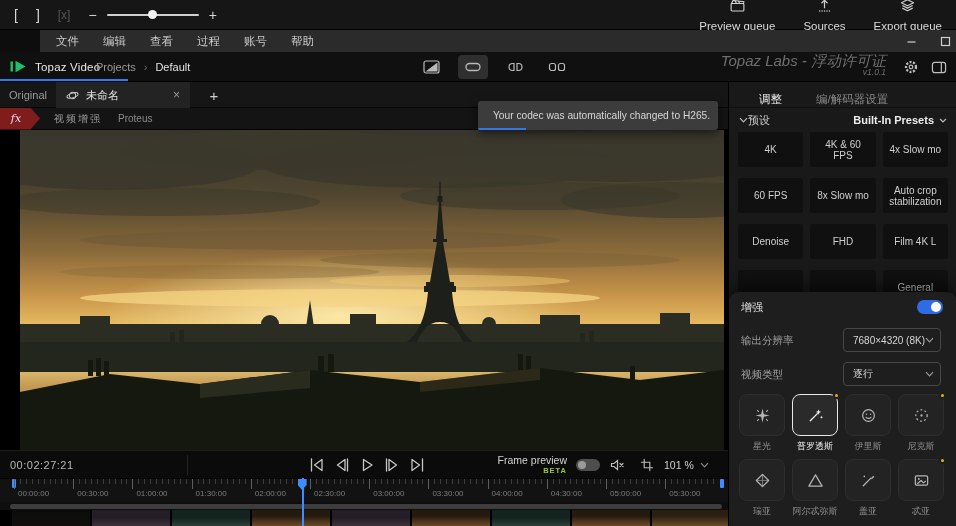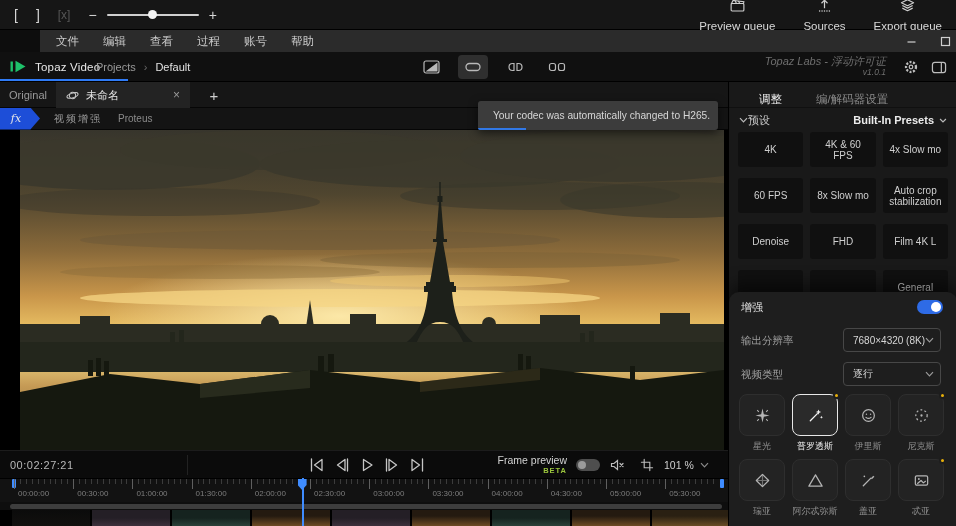--- a/index.html
+++ b/index.html
@@ -35,41 +35,41 @@
   .logo-text{font-size:11.5px;color:#e8e8e8;letter-spacing:.2px;}
   .logo-suffix{font-size:9px;color:#7a7a7a;}
   .logo-underline{position:absolute;left:0;top:27px;width:128px;height:2px;background:#2f7bf6;}
   .breadcrumb{position:absolute;left:96px;top:0;height:30px;display:flex;align-items:center;gap:8px;font-size:11px;}
   .bc-root{color:#9a9a9a;} .bc-sep{color:#6a6a6a;} .bc-cur{color:#e2e2e2;}
   .viewmodes{position:absolute;left:416px;top:3px;height:24px;display:flex;align-items:center;gap:12px;}
   .vm{width:30px;height:24px;display:flex;align-items:center;justify-content:center;border-radius:4px;}
   .vm svg{stroke:#b9b9b9;fill:none;}
   .vm.active{background:#2f2f2f;}
   .license{position:absolute;right:70px;top:3px;text-align:right;font-style:italic;color:#6e6e6e;}
-  .license .l1{font-size:11px;line-height:12px;}
+  .license .l1{font-size:15px;line-height:12px;}
   .license .l2{font-size:8.5px;line-height:10px;}
   .hdr-icon{position:absolute;top:6px;width:18px;height:18px;display:flex;align-items:center;justify-content:center;}
   .hdr-icon svg{stroke:#bdbdbd;fill:none;}
 
   
   .left-col{position:absolute;left:0;top:82px;width:728px;height:444px;background:#0c0c0c;}
   .right-panel{position:absolute;left:728px;top:82px;width:228px;height:444px;background:#191919;border-left:1px solid #000;overflow:hidden;}
 
   
   .tabbar{position:absolute;left:0;top:0;width:728px;height:26px;background:#161616;border-bottom:1px solid #060606;}
   .tab-original{position:absolute;left:0;top:0;width:56px;height:26px;font-size:11px;color:#9a9a9a;display:flex;align-items:center;justify-content:center;}
   .tab-active{position:absolute;left:56px;top:0;width:134px;height:26px;background:#232323;display:flex;align-items:center;gap:7px;padding:0 10px;}
   .tab-active svg{stroke:#c9c9c9;fill:none;}
   .tab-label{font-size:11px;color:#e6e6e6;flex:1;}
   .tab-close{font-size:12px;color:#9a9a9a;}
   .tab-new{position:absolute;left:200px;top:0;width:28px;height:26px;font-size:15px;color:#cfcfcf;display:flex;align-items:center;justify-content:center;}
 
   
   .filterstrip{position:absolute;left:0;top:26px;width:728px;height:22px;background:#141414;border-bottom:1px solid #060606;display:flex;align-items:center;}
-  .fx-badge{width:40px;height:22px;background:#1d4ed8;clip-path:polygon(0 0,76% 0,100% 50%,76% 100%,0 100%);display:flex;align-items:center;justify-content:center;padding-right:8px;}
+  .fx-badge{width:40px;height:22px;background:#7f1d1d;clip-path:polygon(0 0,76% 0,100% 50%,76% 100%,0 100%);display:flex;align-items:center;justify-content:center;padding-right:8px;}
   .fx-badge span{font-family:"DejaVu Serif",serif;font-style:italic;font-size:11px;color:#e8e8e8;}
   .fs-name{margin-left:14px;font-size:10px;color:#9a9a9a;letter-spacing:2px;}
   .fs-model{margin-left:16px;font-size:10px;color:#8a8a8a;}
 
   
   .viewer{position:absolute;left:0;top:48px;width:728px;height:320px;background:#000;}
   .video{position:absolute;left:20px;top:0;width:704px;height:320px;overflow:hidden;}
 
   
   .controlbar{position:absolute;left:0;top:368px;width:728px;height:28px;background:#0b0b0b;border-top:1px solid #1c1c1c;}

